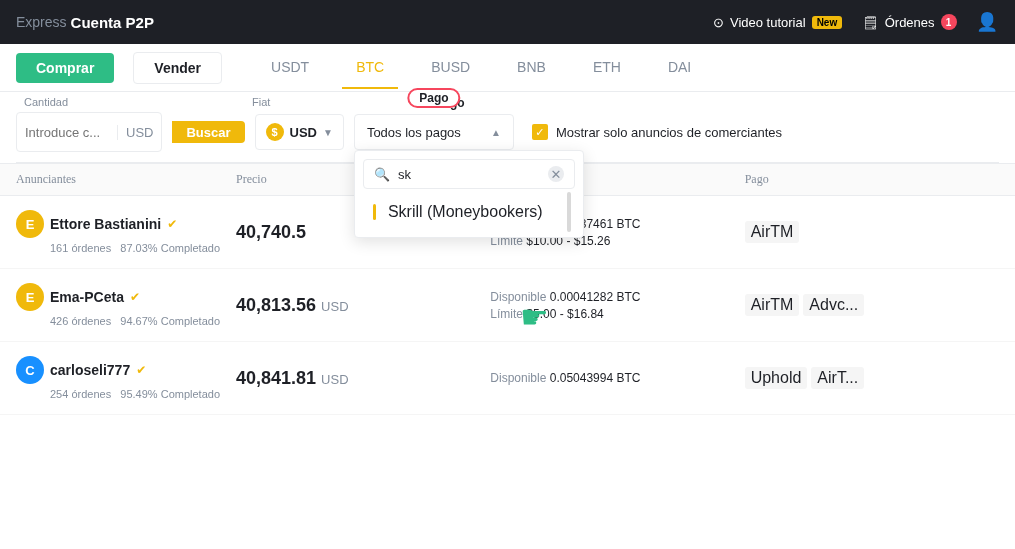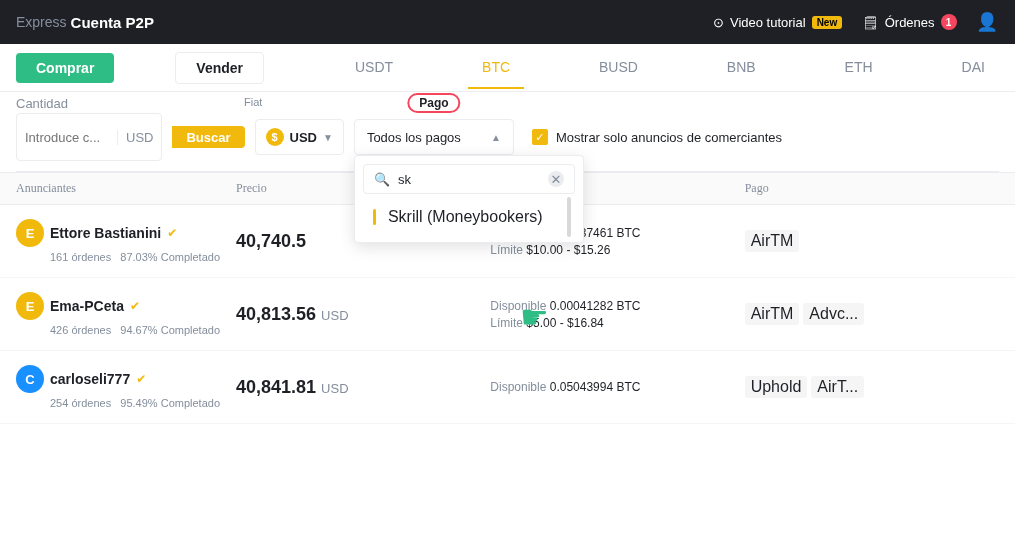--- a/index.html
+++ b/index.html
@@ -85,22 +85,21 @@
     }
 
     
     .tab-bar {
       background: #fff;
       border-bottom: 1px solid #eaecef;
       display: flex;
       align-items: center;
       padding: 0 16px;
       height: 48px;
-      gap: 4px;
-      justify-content: space-between;
+      gap: 19px;
     }
     .tab-btn-buy {
       background: #2ebd85;
       color: #fff;
       border: none;
       border-radius: 4px;
       padding: 7px 20px;
       font-size: 14px;
       font-weight: 600;
       cursor: pointer;
@@ -127,21 +126,21 @@
     .crypto-tab.active {
       color: #f0b90b;
       border-bottom: 2px solid #f0b90b;
     }
     .amount-input-group {
       display: flex;
       align-items: center;
       border: 1px solid #eaecef;
       border-radius: 4px;
       overflow: hidden;
-      height: 48px;
+      height: 40px;
     }
     .amount-input {
       border: none;
       outline: none;
       padding: 0 8px;
       width: 100px;
       font-size: 13px;
       color: #848e9c;
     }
     .amount-currency {
@@ -456,21 +455,21 @@
   <span class="crypto-tab">USDT</span>
   <span class="crypto-tab active">BTC</span>
   <span class="crypto-tab">BUSD</span>
   <span class="crypto-tab">BNB</span>
   <span class="crypto-tab">ETH</span>
   <span class="crypto-tab">DAI</span>
 </div>
 
 <div style="padding: 0 16px; background: #fff; border-bottom: 1px solid #eaecef;">
   <div style="display: flex; gap: 8px; padding: 4px 0 2px 0;">
-    <span style="font-size: 13px; color: #848e9c; width: 220px;">Cantidad</span>
+    <span style="font-size: 11px; color: #848e9c; width: 220px; margin-left: 8px;">Cantidad</span>
     <span style="font-size: 11px; color: #848e9c; width: 95px; padding-left: 0;">Fiat</span>
     <span style="font-size: 12px; color: #1e2026; font-weight: 600; width: 190px; text-align: center; position: relative;">Pago</span>
   </div>
   <div class="filter-inputs-row" style="padding: 0 0 10px 0;">
 
     <div class="amount-input-group">
       <input class="amount-input" placeholder="Introduce c..." style="">
       <span class="amount-currency">USD</span>
     </div>
     <button class="search-btn">Buscar</button>

